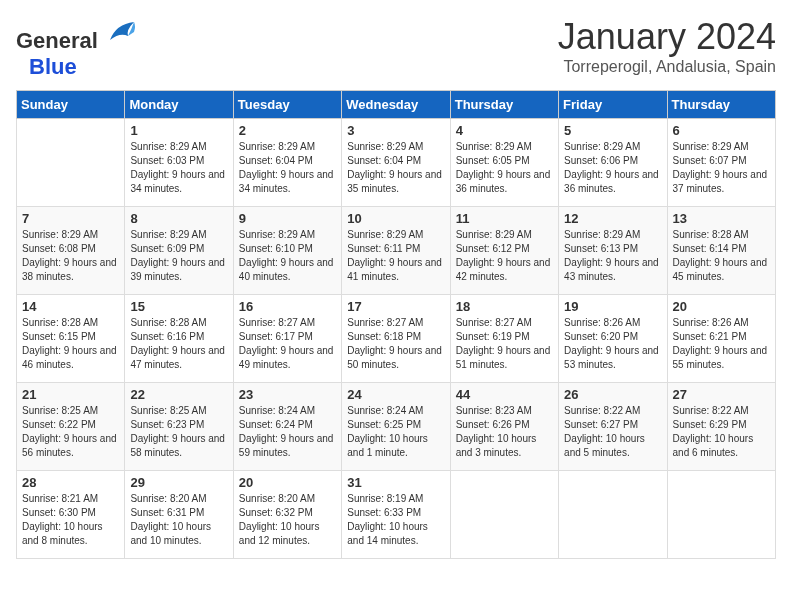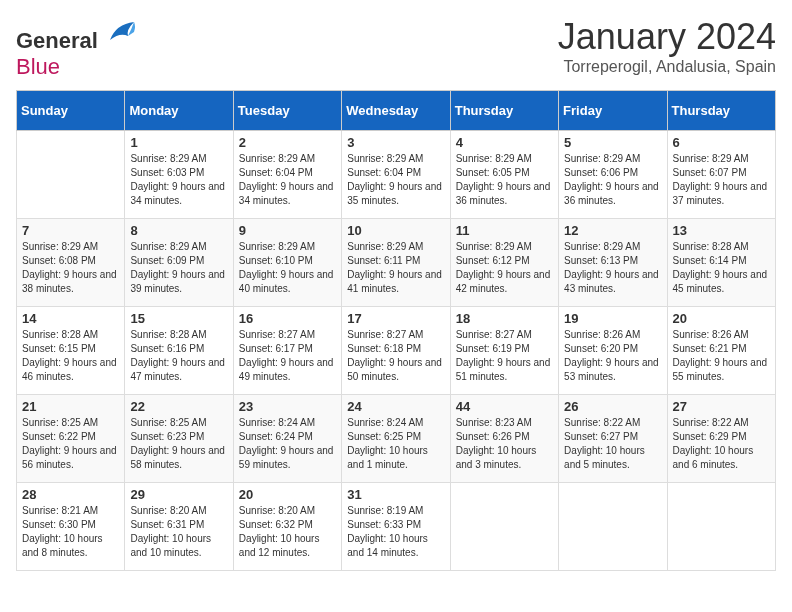--- a/index.html
+++ b/index.html
@@ -20,22 +20,23 @@
       display: flex;
       align-items: flex-start;
     }
     .logo-text-general {
       font-size: 22px;
       font-weight: bold;
       color: #333;
     }
     .logo-text-blue {
       font-size: 22px;
-      font-weight: normal;
-      color: #be185d;
+      font-weight: bold;
+      color: #1d4ed8;
+      margin-left: 13px;
     }
     .logo-icon {
       width: 32px;
       height: 32px;
       margin-left: 4px;
     }
     .title-area {
       text-align: right;
     }
     .month-title {
@@ -49,21 +50,21 @@
     }
     .calendar-table {
       width: 100%;
       border-collapse: collapse;
     }
     .calendar-table th {
       background-color: #1565c0;
       color: #fff;
       font-size: 13px;
       font-weight: bold;
-      padding: 12px 4px;
+      padding: 6px 4px;
       text-align: left;
       border: 1px solid #ccc;
     }
     .calendar-table td {
       border: 1px solid #ddd;
       vertical-align: top;
       padding: 4px 5px;
       width: 108px;
       min-height: 80px;
       font-size: 10.5px;

